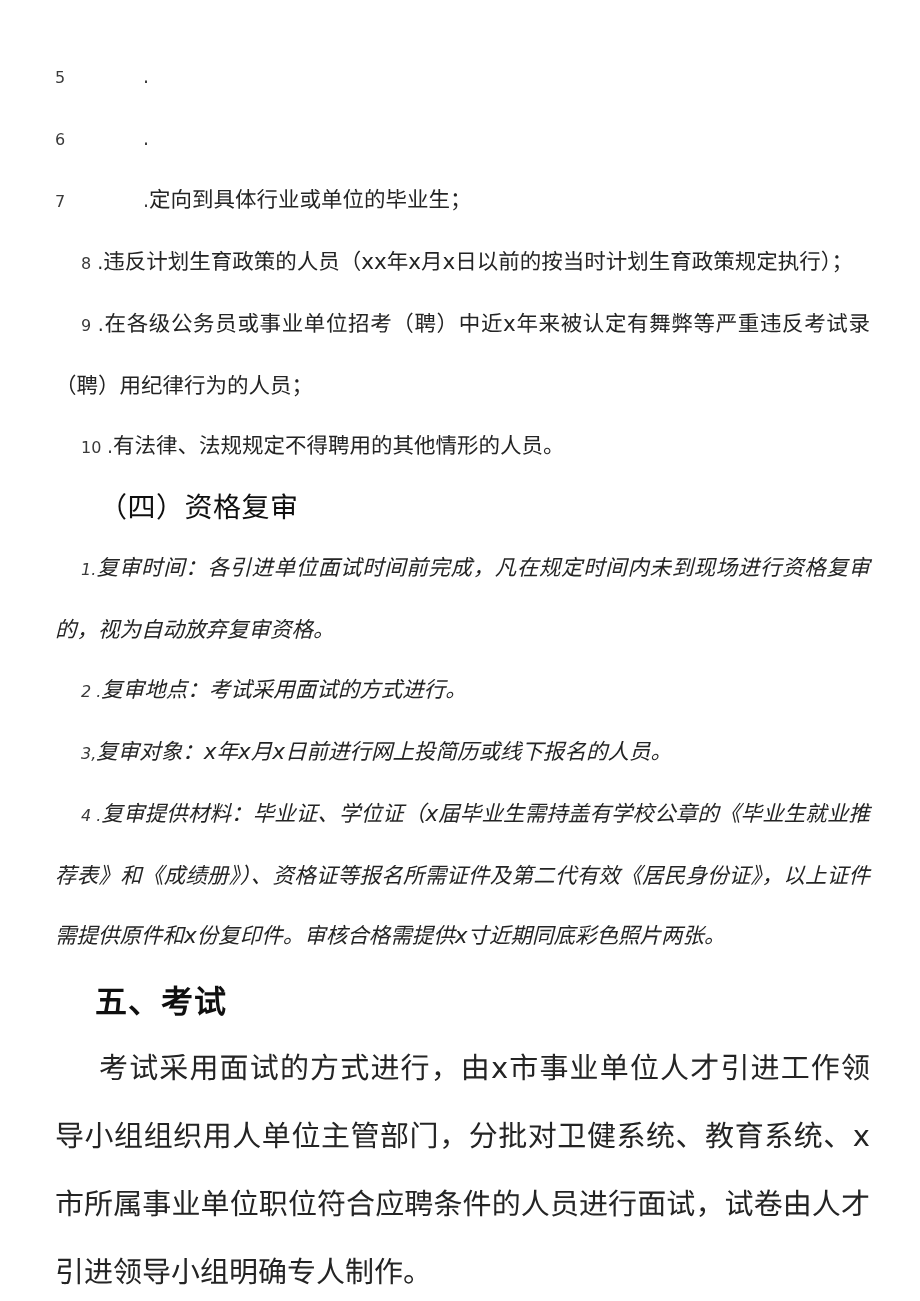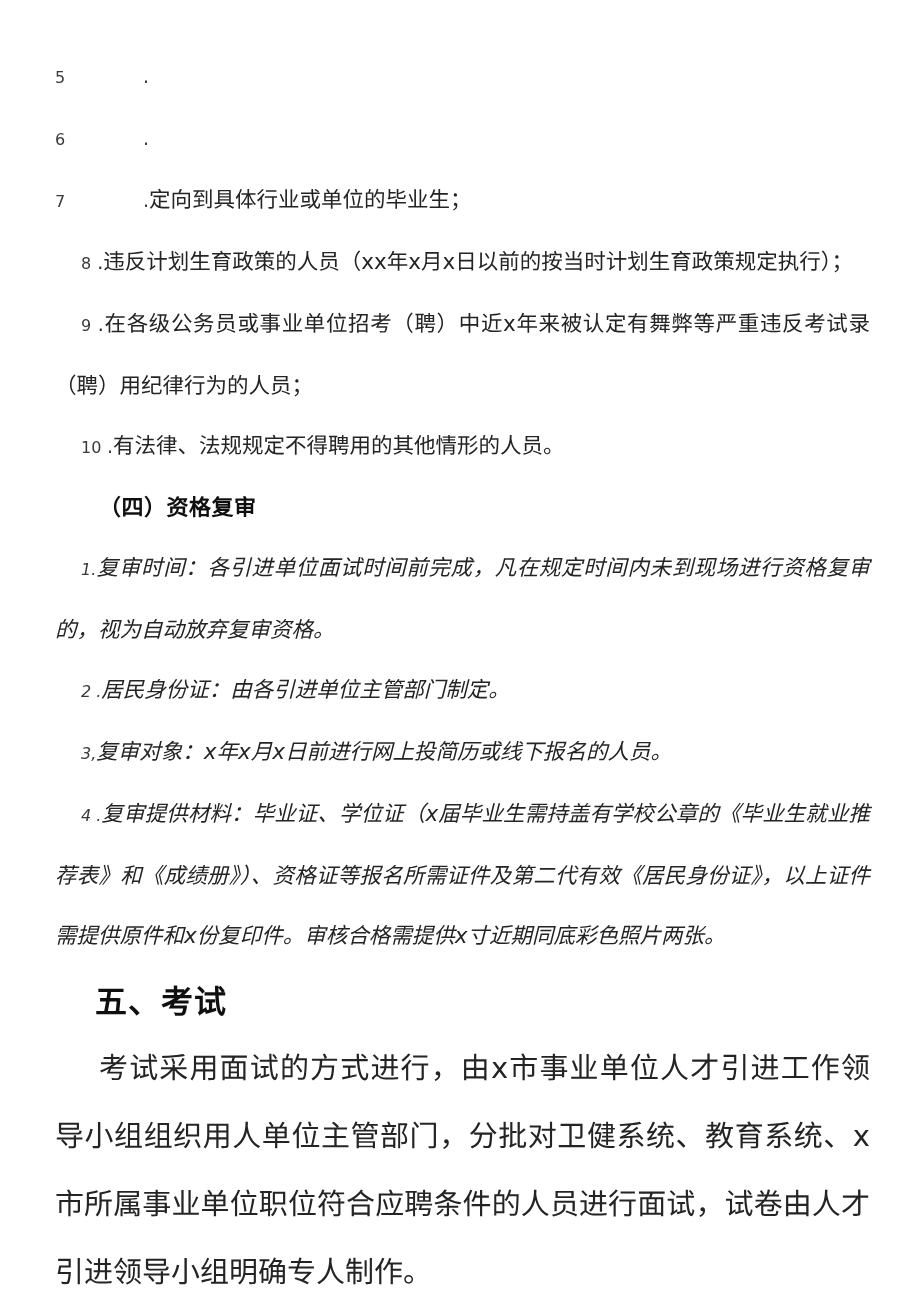--- a/index.html
+++ b/index.html
@@ -73,22 +73,22 @@
   }
   .flowrow .dot { font-size: 19px; }
 
   .inlinenum {
     font-size: 16px;
     color: #3a3a3a;
   }
 
   
   .h-sub {
-    font-size: 22px;
-    font-weight: 700;
+    font-size: 28px;
+    font-weight: 400;
     line-height: 60px;
     color: #0f0f0f;
     letter-spacing: 0.5px;
     padding-left: 44px;
     white-space: nowrap;
   }
   .h-main {
     font-size: 32px;
     font-weight: 700;
     line-height: 64px;
@@ -154,21 +154,21 @@
         <span class="txt">有法律、法规规定不得聘用的其他情形的人员。</span>
     </div>
 
     <div class="h-sub">（四）资格复审</div>
 
     <div class="p-indent-sm">
       <span class="inlinenum">1.</span><span>复审时间：各引进单位面试时间前完成，凡在规定时间内未到现场进行资格复审的，视为自动放弃复审资格。</span>
     </div>
 
     <div class="p-indent-sm">
-      <span class="inlinenum">2 .</span><span>居民身份证：由各引进单位主管部门制定。</span>
+      <span class="inlinenum">2 .</span><span>复审地点：考试采用面试的方式进行。</span>
     </div>
 
     <div class="p-indent-sm">
       <span class="inlinenum">3,</span><span>复审对象：x年x月x日前进行网上投简历或线下报名的人员。</span>
     </div>
 
     <div class="p-indent-sm">
       <span class="inlinenum">4 .</span><span>复审提供材料：毕业证、学位证（x届毕业生需持盖有学校公章的《毕业生就业推荐表》和《成绩册》）、资格证等报名所需证件及第二代有效《居民身份证》，以上证件需提供原件和x份复印件。审核合格需提供x寸近期同底彩色照片两张。</span>
     </div>
 

